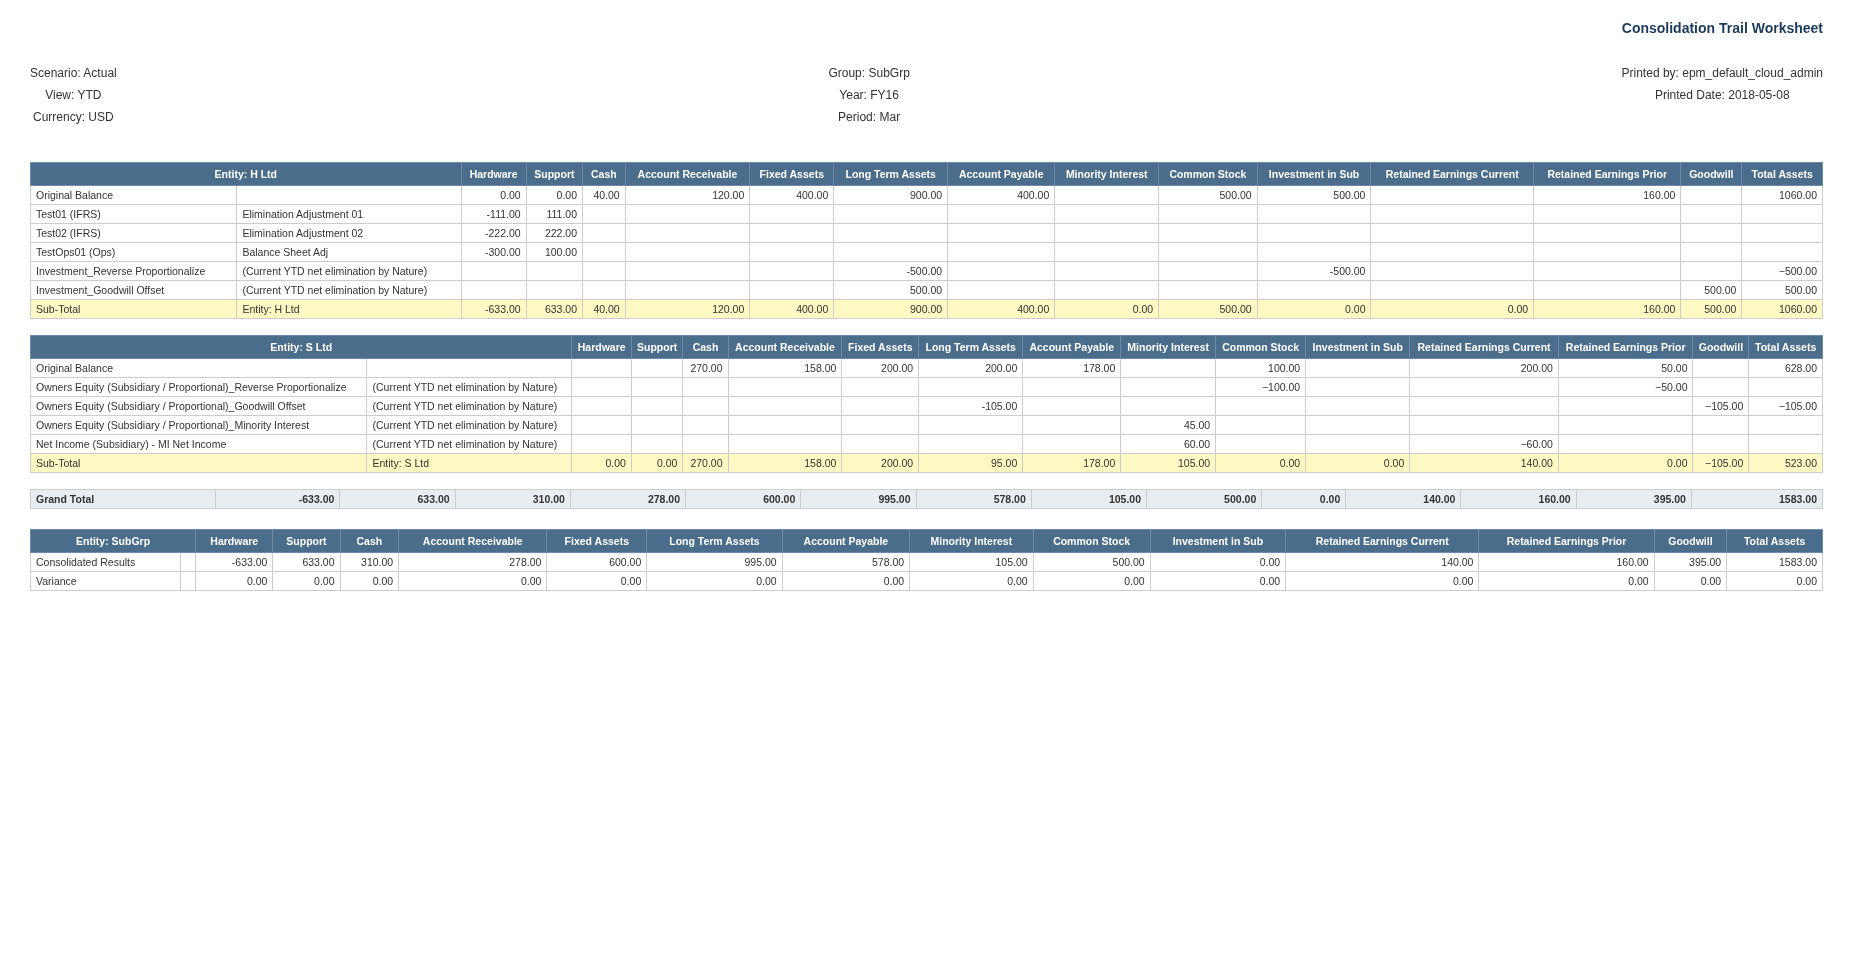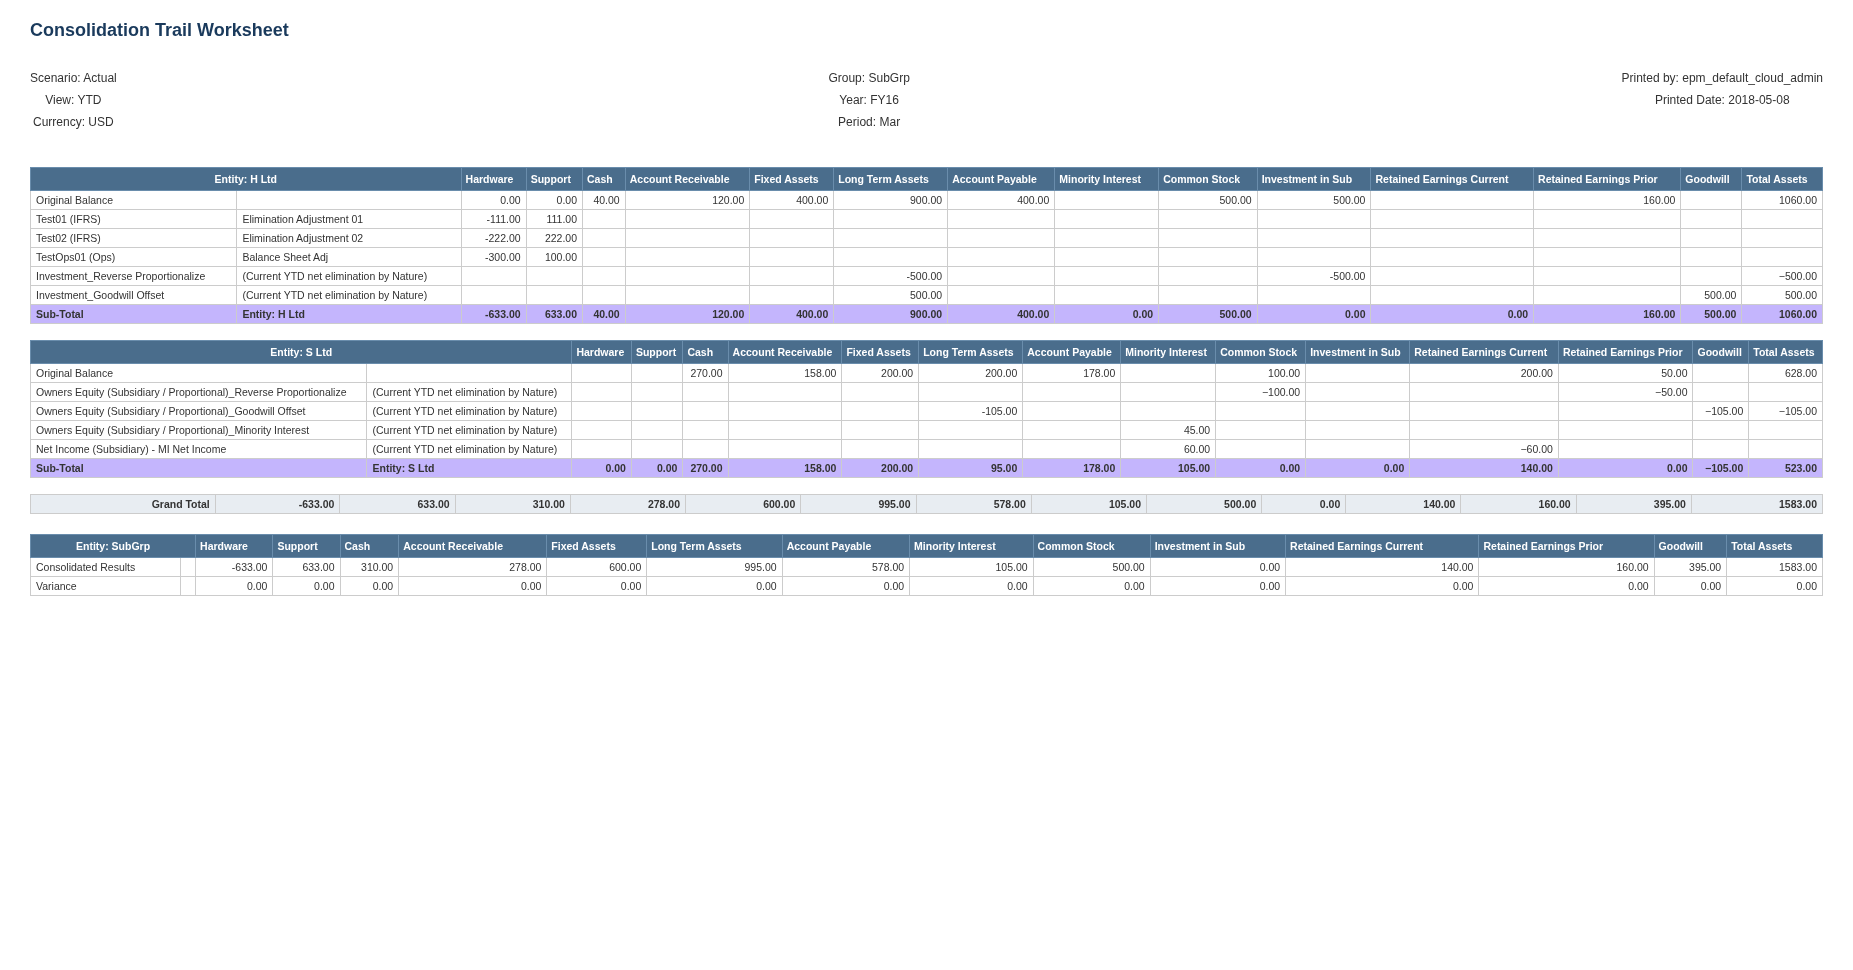--- a/index.html
+++ b/index.html
@@ -4,22 +4,22 @@
   <style>
     * { box-sizing: border-box; margin: 0; padding: 0; }
     body {
       font-family: Arial, sans-serif;
       font-size: 11px;
       background: #fff;
       color: #333;
       padding: 20px 30px;
     }
     h1 {
-      text-align: left;
-      font-size: 18px;
+      text-align: right;
+      font-size: 14px;
       font-weight: bold;
       color: #1a3a5c;
       margin-bottom: 30px;
     }
     .meta-section {
       display: flex;
       justify-content: space-between;
       margin-bottom: 30px;
     }
     .meta-col p {
@@ -29,47 +29,46 @@
     }
     .worksheet-table {
       width: 100%;
       border-collapse: collapse;
       margin-bottom: 16px;
       font-size: 10.5px;
     }
     .worksheet-table th {
       background-color: #4a6d8c;
       color: #fff;
-      text-align: left;
+      text-align: center;
       padding: 5px 4px;
       border: 1px solid #6a8dac;
       font-weight: bold;
       vertical-align: middle;
     }
     .worksheet-table th.entity-header {
       background-color: #4a6d8c;
       text-align: center;
     }
     .worksheet-table td {
       border: 1px solid #ccc;
       padding: 3px 5px;
       text-align: right;
       vertical-align: middle;
     }
     .worksheet-table td.label-cell {
       text-align: left;
     }
     .worksheet-table tr.subtotal-row td {
-      font-weight: bold;
-      background-color: #c4b5fd;
+      font-weight: normal;
+      background-color: #fef9c3;
     }
     .worksheet-table tr.grandtotal-row td {
       font-weight: bold;
       background-color: #e8edf2;
-      text-align: right;
     }
   </style>
 </head>
 <body>
 
 <h1>Consolidation Trail Worksheet</h1>
 
 <div class="meta-section">
   <div class="meta-col">
     <p>Scenario: Actual</p>

